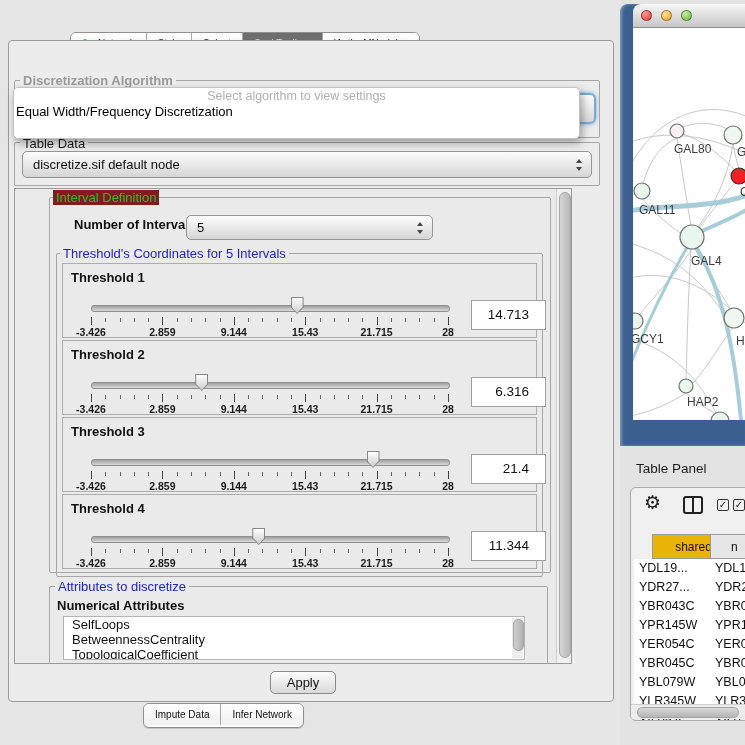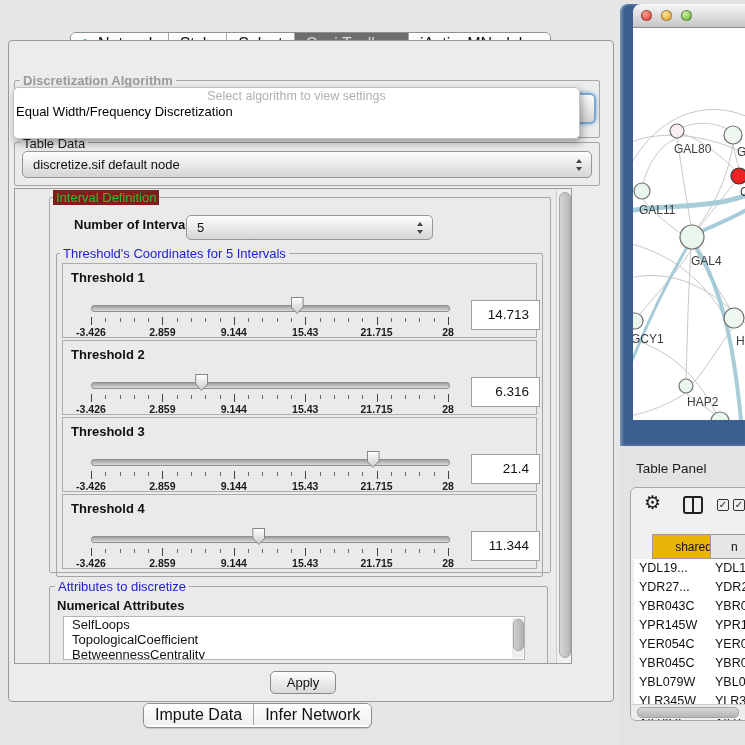--- a/index.html
+++ b/index.html
@@ -7,21 +7,21 @@
        font-family:"Liberation Sans","DejaVu Sans",sans-serif;color:#111;}
 
   
   #left-root{position:absolute;left:0;top:0;width:620px;height:745px;background:#e6e6e6}
   #titlebar{position:absolute;left:0;top:0;width:620px;height:26px}
   #titlebar .title{position:absolute;left:8px;top:5px;font-size:13px;color:#1c1c1c}
   #float-icon{position:absolute;left:579px;top:9px;width:8px;height:8px;border:1.5px solid #222;background:transparent}
   #close-icon{position:absolute;left:593px;top:4px;font-size:13px;font-weight:bold;color:#111}
 
   .segbar{position:absolute;display:flex;align-items:stretch;border:1px solid #8f8f8f;border-radius:6px;overflow:hidden;background:#fff;box-shadow:0 1px 1px rgba(0,0,0,.15)}
-  .seg{display:flex;align-items:center;gap:4px;padding:0 11px;font-size:16px;line-height:21px;height:21px;
+  .seg{display:flex;align-items:center;gap:4px;padding:0 11px;font-size:10px;line-height:21px;height:21px;
        background:linear-gradient(#ffffff,#efefef);border-left:1px solid #a8a8a8;color:#111;white-space:nowrap}
   .seg:first-child{border-left:none}
   .seg.sel{background:#6e6e6e;color:#d9d9d6}
   #top-tabs{left:70px;top:32px;height:23px}
   #bottom-tabs{left:143px;top:703px;height:23px}
 
   #content-panel{position:absolute;left:8px;top:40px;width:604px;height:660px;background:#ececec;
                  border:1px solid #9b9b9b;border-radius:4px}
 
   .grp{position:absolute;border:1px solid #a6a6a6;border-radius:2px}
@@ -74,21 +74,21 @@
   .thumb{position:absolute;top:33px;width:13px;height:17px;
          clip-path:polygon(0 0,100% 0,100% 60%,50% 100%,0 60%);background:#878787}
   .thumb-in{position:absolute;left:1px;top:1px;right:1px;bottom:1px;
             clip-path:polygon(0 0,100% 0,100% 60%,50% 100%,0 60%);background:linear-gradient(#fefefe,#cdcdcd)}
   .ticks{position:absolute;left:28px;top:53px;width:357px;height:9px}
   .tick{position:absolute;top:1px;width:1px;height:4px;background:#666}
   .tick.major{top:0;height:8px;background:#444}
   .tlabels{position:absolute;left:28px;top:62px;width:357px;height:12px}
   .tlab{position:absolute;transform:translateX(-50%);font-size:10.5px;font-weight:600;color:#1a1a1a;white-space:nowrap}
   .tvalue{position:absolute;left:408px;top:36px;width:57px;height:28px;background:#fff;border:1px solid #9f9f9f;
-          font-size:13.5px;line-height:28px;text-align:right;padding-right:10px;box-sizing:content-box}
+          font-size:13.5px;line-height:28px;text-align:right;padding-right:16px;box-sizing:content-box}
 
   #attr-group{left:34px;top:397px;width:497px;height:80px}
   #attr-label{left:40px;top:390px;background:#eaeaea;color:#2222cc}
   #attr-header{position:absolute;left:42px;top:409px;font-size:13px;font-weight:bold}
   #attr-list{position:absolute;left:48px;top:427px;width:460px;height:42px;background:#fff;border:1px solid #b5b5b5;overflow:hidden}
   .attr-item{font-size:13px;line-height:15px;padding-left:8px;white-space:nowrap}
   #attr-vscroll{position:absolute;right:1px;top:1px;width:11px;height:40px;background:#ededed}
   #attr-vscroll .vthumb{position:absolute;left:0.5px;top:1px;width:9px;height:30px;border-radius:5px;
                         background:linear-gradient(to right,#cfcfcf,#b2b2b2);border:1px solid #a5a5a5}
 
@@ -369,22 +369,22 @@
       </div>
 
     <div id="attr-group" class="grp"></div>
     <div id="attr-label" class="grp-label">Attributes to discretize</div>
     <div id="attr-header">Numerical Attributes</div>
     <div id="attr-list">
       <div id="attr-vscroll">
           <div class="vthumb"></div>
         </div>
     <div class="attr-item">SelfLoops</div>
+        <div class="attr-item">BetweennessCentrality</div>
         <div class="attr-item">TopologicalCoefficient</div>
-        <div class="attr-item">BetweennessCentrality</div>
       </div>
 
     <div id="vscroll">
         <div class="vthumb"></div>
       </div>
   </div>
 
   <div id="apply-btn">Apply</div>
 
   <div id="bottom-tabs" class="segbar">

